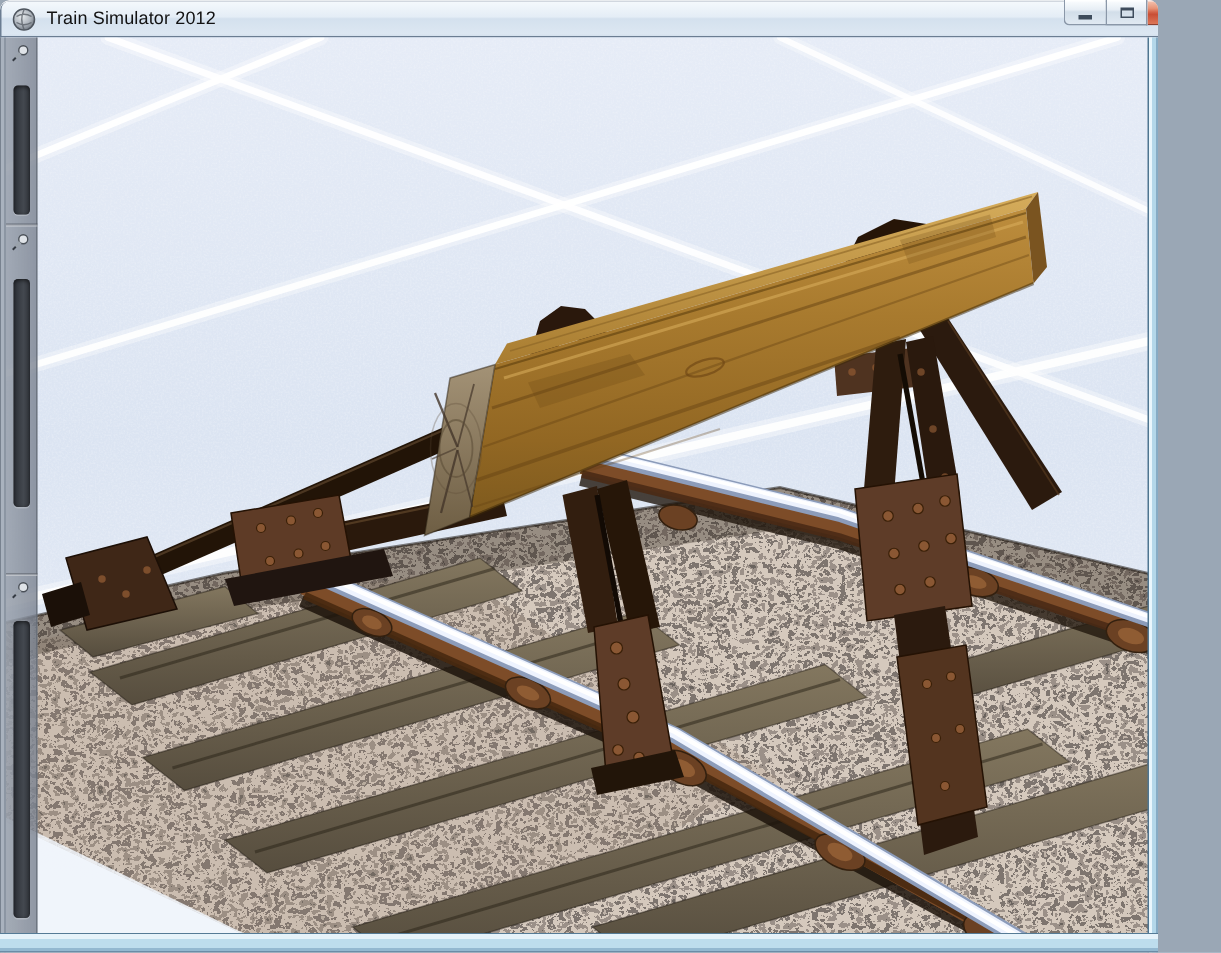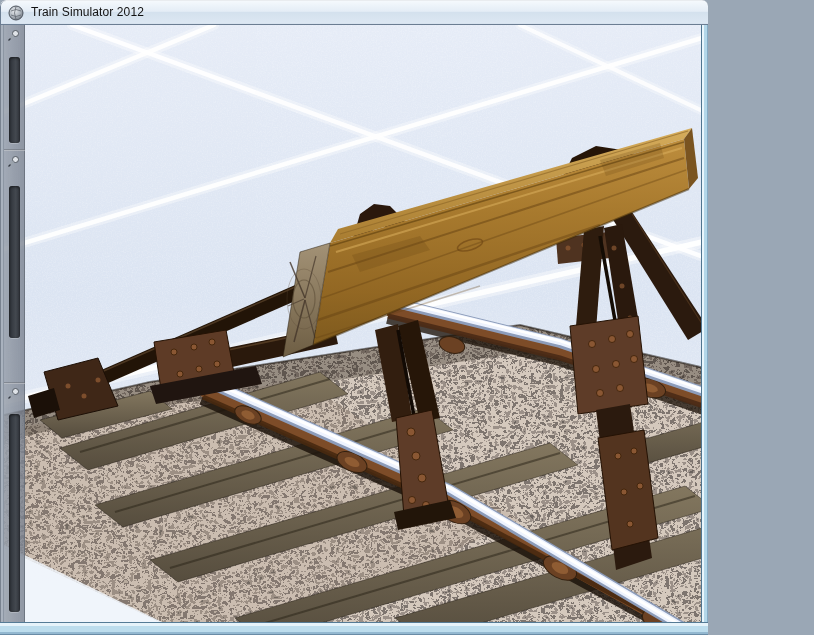--- a/index.html
+++ b/index.html
@@ -1,16 +1,16 @@
 <!DOCTYPE html>
 <html><head>
 <meta charset="utf-8">
 <style>
   html,body{margin:0;padding:0;background:#9aa7b5;font-family:"Liberation Sans",sans-serif;}
-  #window{position:relative;width:708px;height:635px;border-radius:6px 6px 0 0;overflow:hidden;
+  #window{position:relative;width:772px;height:635px;border-radius:6px 6px 0 0;overflow:hidden;
     background:#d6e2ef;box-shadow:0 0 0 1px #55606e inset;}
   
   #titlebar{position:absolute;left:0;top:0;width:814px;height:25px;
     background:linear-gradient(#f6fafd,#e4edf6 45%,#d4e1ee 50%,#dce7f2 90%,#cfdcea);
     border-bottom:1px solid #b4c3d4;border-radius:6px 6px 0 0;
     box-shadow:0 1px 0 rgba(255,255,255,.85) inset,0 0 0 1px #6b7d92 inset;}
   #app-icon{position:absolute;left:8px;top:5px;width:16px;height:16px;}
   #window-title{position:absolute;left:31px;top:5px;font-size:12px;color:#121212;letter-spacing:.1px;}
   #window-controls{position:absolute;top:0;right:7px;height:17px;display:flex;}
   .wbtn{height:17px;border:1px solid #8a97a8;border-top:none;box-sizing:border-box;

